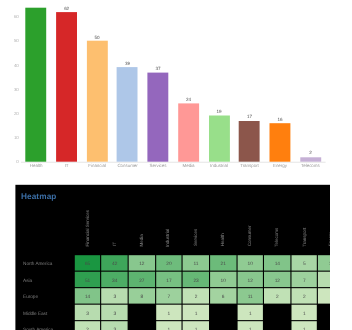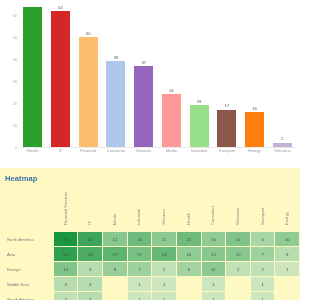--- a/index.html
+++ b/index.html
@@ -87,23 +87,23 @@
   .axis-baseline {
     position: absolute;
     left: 19px; top: 147px;
     width: 277px; height: 0.5px;
     background: #e8e8e8;
   }
 
   
   #heatmap-panel {
     position: absolute;
-    left: 0; top: 168px;
+    left: 14px; top: 168px;
     width: 300px; height: 132px;
-    background: #fef9c3;
+    background: #000000;
   }
   #heatmap-title {
     position: absolute;
     left: 5px; top: 6px;
     font-size: 7.5px;
     font-weight: bold;
     color: #3b6ea5;
     letter-spacing: 0.1px;
   }
   #heatmap-grid-wrap {

